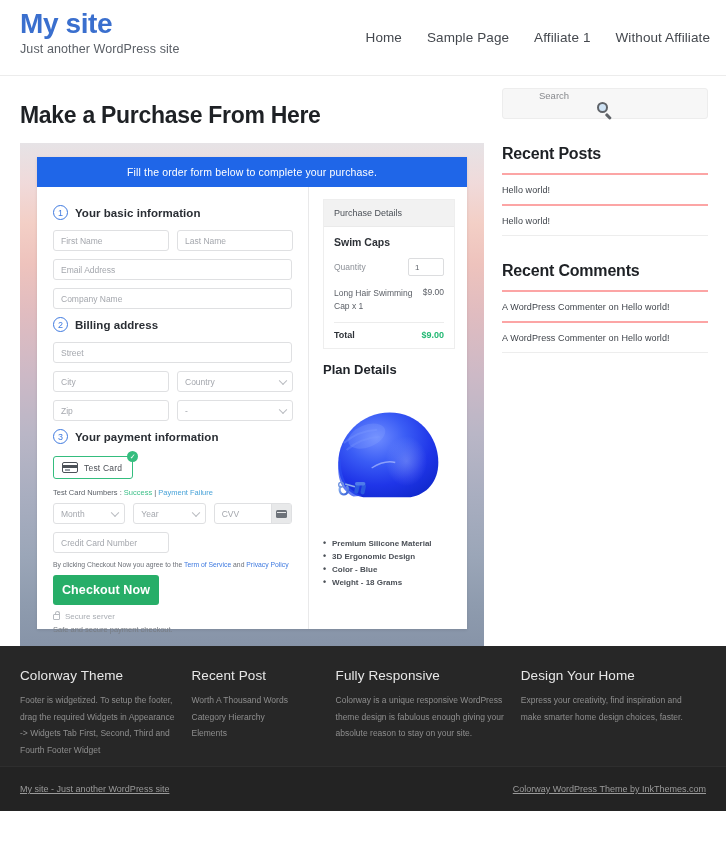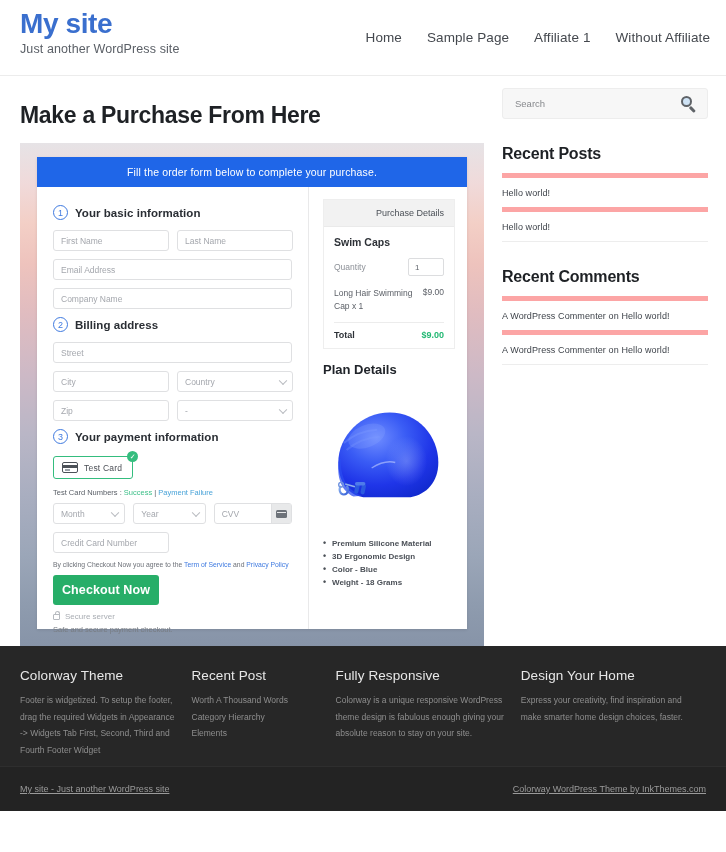--- a/index.html
+++ b/index.html
@@ -162,21 +162,21 @@
     content:""; position:absolute; left: 1.2px; top: -3.6px; width: 3px; height: 3.5px;
     border: 1px solid #b6babf; border-bottom: none; border-radius: 3px 3px 0 0;
   }
   .secure-text { font-size: 8px; color: #a9adb3; }
   .safe-text { font-size: 7.5px; color: #787d84; }
 
   
   .pd-card { border: 1px solid #eeeeee; background:#fff; }
   .pd-head {
     background: #f2f2f2; font-size: 9px; color: #4b5057;
-    padding: 8px 10px; border-bottom: 1px solid #eaeaea; text-align: right;
+    padding: 8px 10px; border-bottom: 1px solid #eaeaea;
   }
   .pd-body { padding: 9px 10px 8px 10px; }
   .pd-product { font-size: 10.5px; font-weight: 700; color: #2d3137; margin-bottom: 10px; }
   .pd-qty-row { display:flex; align-items:center; justify-content:space-between; margin-bottom: 11px; }
   .pd-qty-label { font-size: 8.5px; color: #8d9198; }
   .pd-qty-input {
     width: 36px; height: 18px; border: 1px solid #dcdddf; border-radius: 2px;
     font-size: 8px; color: #62676e; display:flex; align-items:center; padding-left: 6px;
   }
   .pd-line { display:flex; justify-content:space-between; gap: 8px; margin-bottom: 9px; }
@@ -199,20 +199,21 @@
   .cap-bullets li:before {
     content: "\2022"; position:absolute; left: 0; top: -1px; color: #4b5057; font-size: 9px;
   }
   .cap-bullets ul { margin:0; padding:0; }
 
   
   .search-box {
     background: #f7f7f7; border: 1px solid #ededed; border-radius: 3px;
     height: 31px; display: flex; align-items: center; padding: 0 10px;
     justify-content: space-between;
+    flex-direction: column;
   }
   .search-input {
     border: none; background: transparent; outline: none;
     font-size: 9.5px; color: #87898d; flex: 1;
     font-family: "Liberation Sans", sans-serif;
   }
   .search-input::placeholder { color: #87898d; }
   .magnifier { width: 16px; height: 16px; position: relative; flex: 0 0 auto; }
   .magnifier .lens {
     position:absolute; left: 0; top: 0; width: 11px; height: 11px;
@@ -221,21 +222,21 @@
   .magnifier .handle {
     position:absolute; right: 1px; bottom: 1px; width: 7px; height: 2.5px;
     background: #5f6368; transform: rotate(45deg); border-radius: 1px;
   }
 
   .widget-title {
     font-size: 16px; font-weight: 700; color: #1e2125;
     margin: 26px 0 10px 0; letter-spacing: -0.2px;
   }
   .widget-list { margin: 0; padding: 0; list-style: none; }
-  .widget-list li { border-top: 5px solid #fca5a5; }
+  .widget-list li { border-top: 2px solid #fca5a5; }
   .widget-list li:last-child { border-bottom: 1px solid #ededed; }
   .widget-list a {
     display:block; font-size: 9px; color: #3f444b; text-decoration: none;
     padding: 10px 0 9px 0; letter-spacing: .1px;
   }
 
   
   .footer-widgets {
     background: #272727; padding: 22px 20px 20px 20px;
     display: flex; gap: 0; height: 120px;

